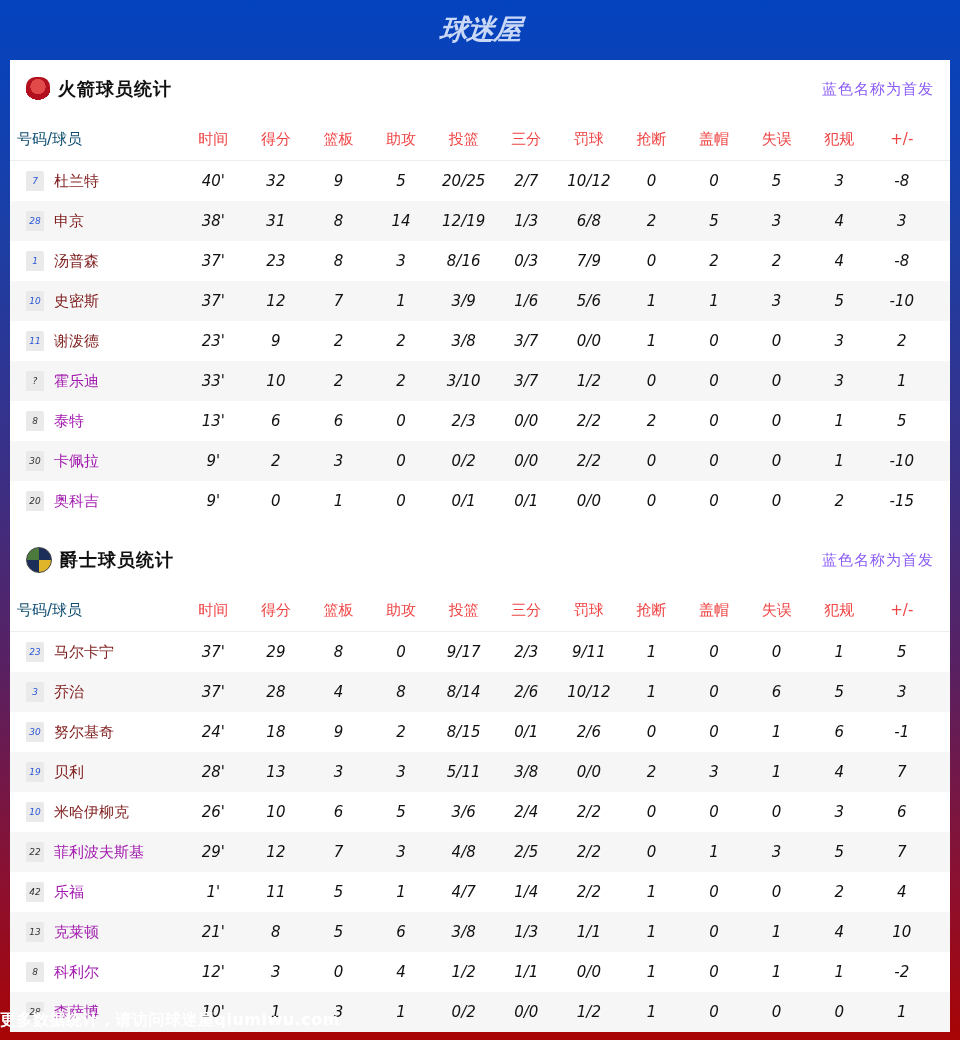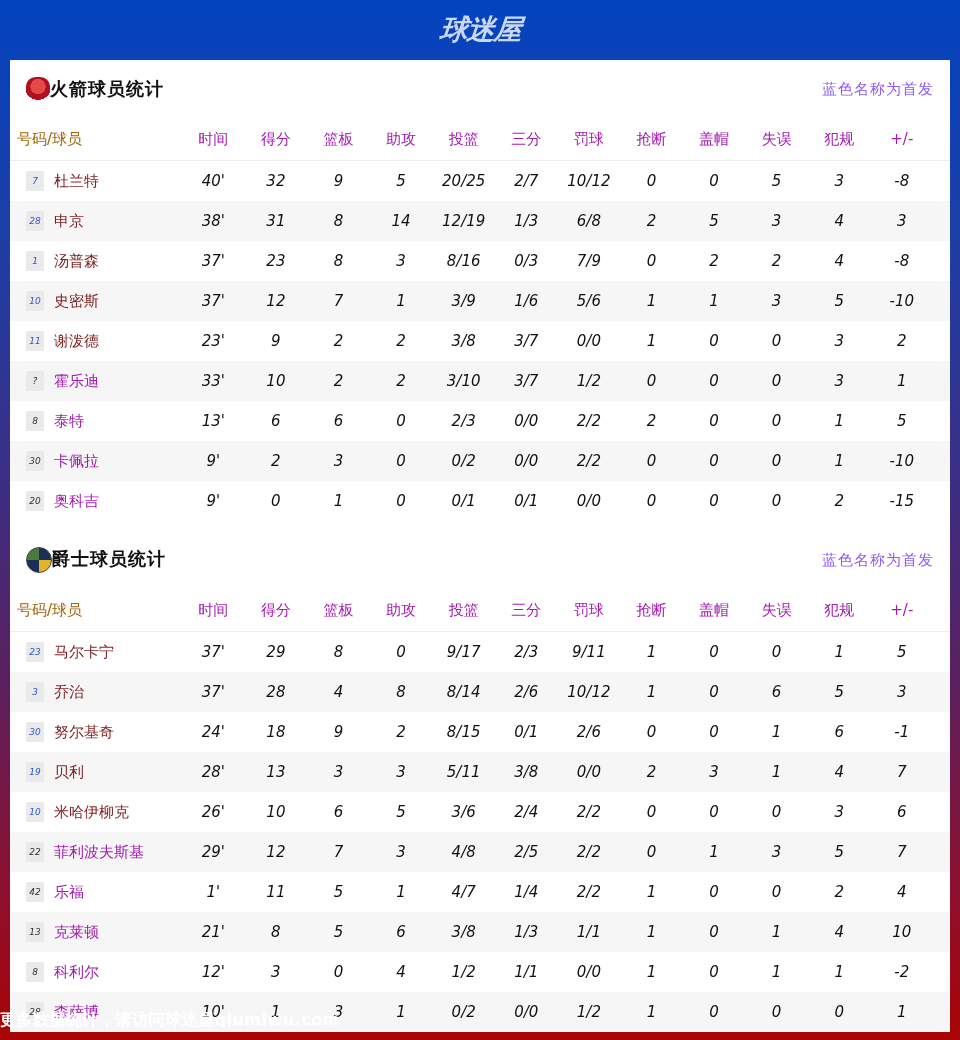--- a/index.html
+++ b/index.html
@@ -13,33 +13,33 @@
   .logo {
     color: #c9d8f6; font-size: 28px; font-weight: bold; letter-spacing: -1px;
     font-style: italic; transform: skewX(-6deg);
   }
   .card {
     position: absolute; left: 10px; top: 60px; width: 940px; height: 940px;
     background: #ffffff;
   }
   .section { position: relative; }
   .sec-head { height: 58px; display: flex; align-items: center; justify-content: space-between; padding: 0 16px 0 16px; }
-  .sec-title { display: flex; }
+  .sec-title { display: flex; align-items: center; gap: 8px; }
   .team-logo { width: 24px; height: 24px; border-radius: 50%; flex: none; }
   .rockets-logo { background: radial-gradient(circle at 50% 40%, #e24a4a 0 40%, #b3101f 41% 70%, #fff 71%); border-radius: 40% 40% 20% 20%; }
   .jazz-logo { background: conic-gradient(#1b2d59 0 25%, #e0b52a 25% 50%, #1b2d59 50% 75%, #4c7a3d 75% 100%); border: 1px solid #444; }
   .title-text { font-size: 18px; font-weight: bold; color: #111; letter-spacing: 1px; }
   .starter-note { font-size: 15px; color: #8b5cf6; letter-spacing: 1px; }
   .row { display: flex; align-items: center; height: 40px; }
   .row.header { height: 42px; border-bottom: 1px solid #eeeeee; color: #a8a8a8; font-size: 15px; }
   .row.alt { background: #f6f6f6; }
   .c-player { width: 172px; padding-left: 16px; display: flex; align-items: center; box-sizing: border-box; }
   .c { width: 62.6px; text-align: center; font-family: "DejaVu Sans", sans-serif; font-style: italic; font-size: 15px; color: #111; }
-  .header .c { font-style: normal; color: #a21caf; font-size: 15px; }
-  .header .c-player { color: #a16207; padding-left: 7px; }
+  .header .c { font-style: normal; color: #ef4444; font-size: 15px; }
+  .header .c-player { color: #0c4a6e; padding-left: 7px; }
   .jersey {
     width: 18px; height: 20px; background: #eaeaea; border-radius: 2px 2px 0 0;
     font-size: 9px; color: #333; display: flex; align-items: center; justify-content: center;
     font-style: italic; margin-right: 10px; flex: none;
   }
   .jersey.starter { color: #2a56d6; }
   .pname { font-size: 15px; color: #a21caf; }
   .pname.starter { color: #7f1d1d; }
   .sec-gap { height: 10px; }
   .footer {

